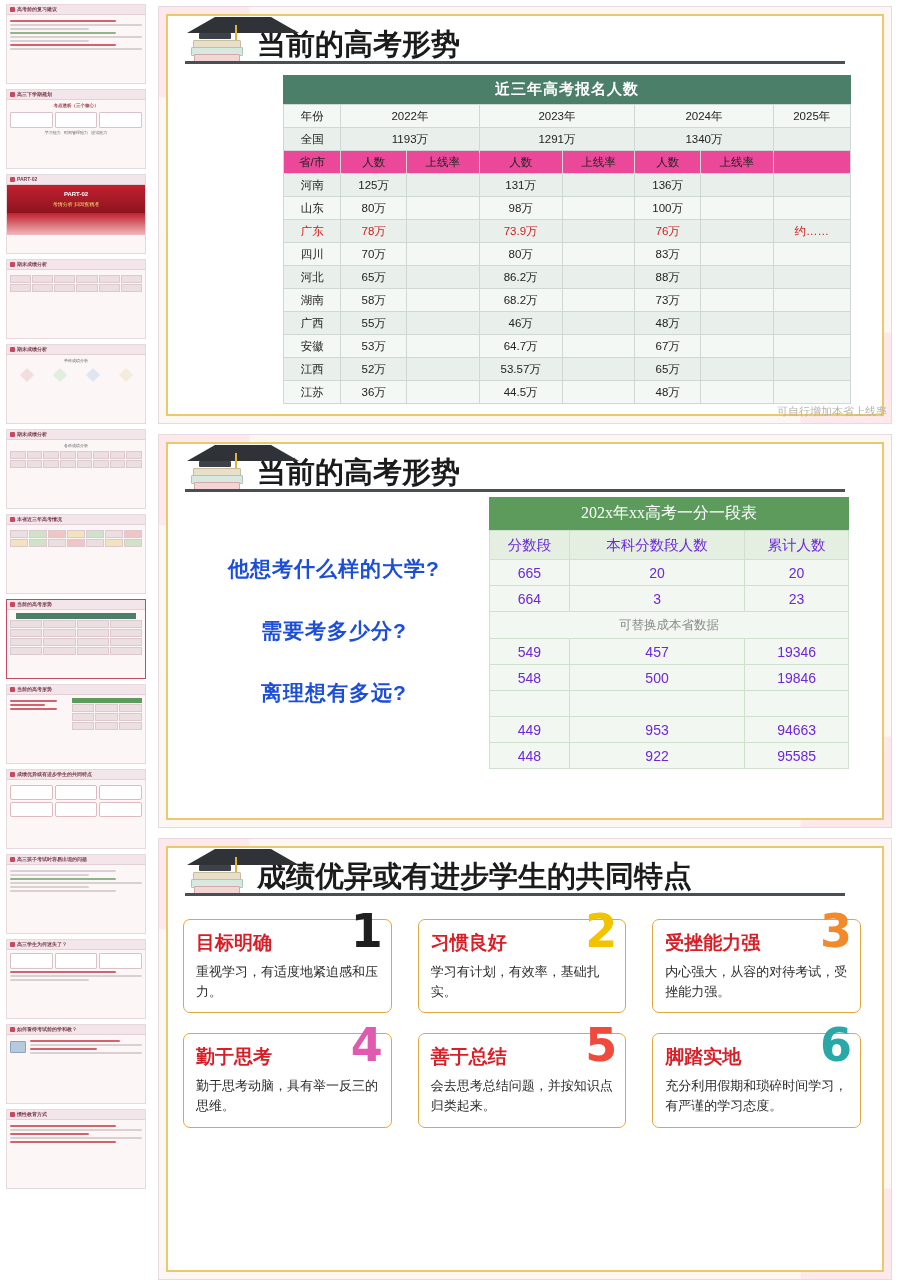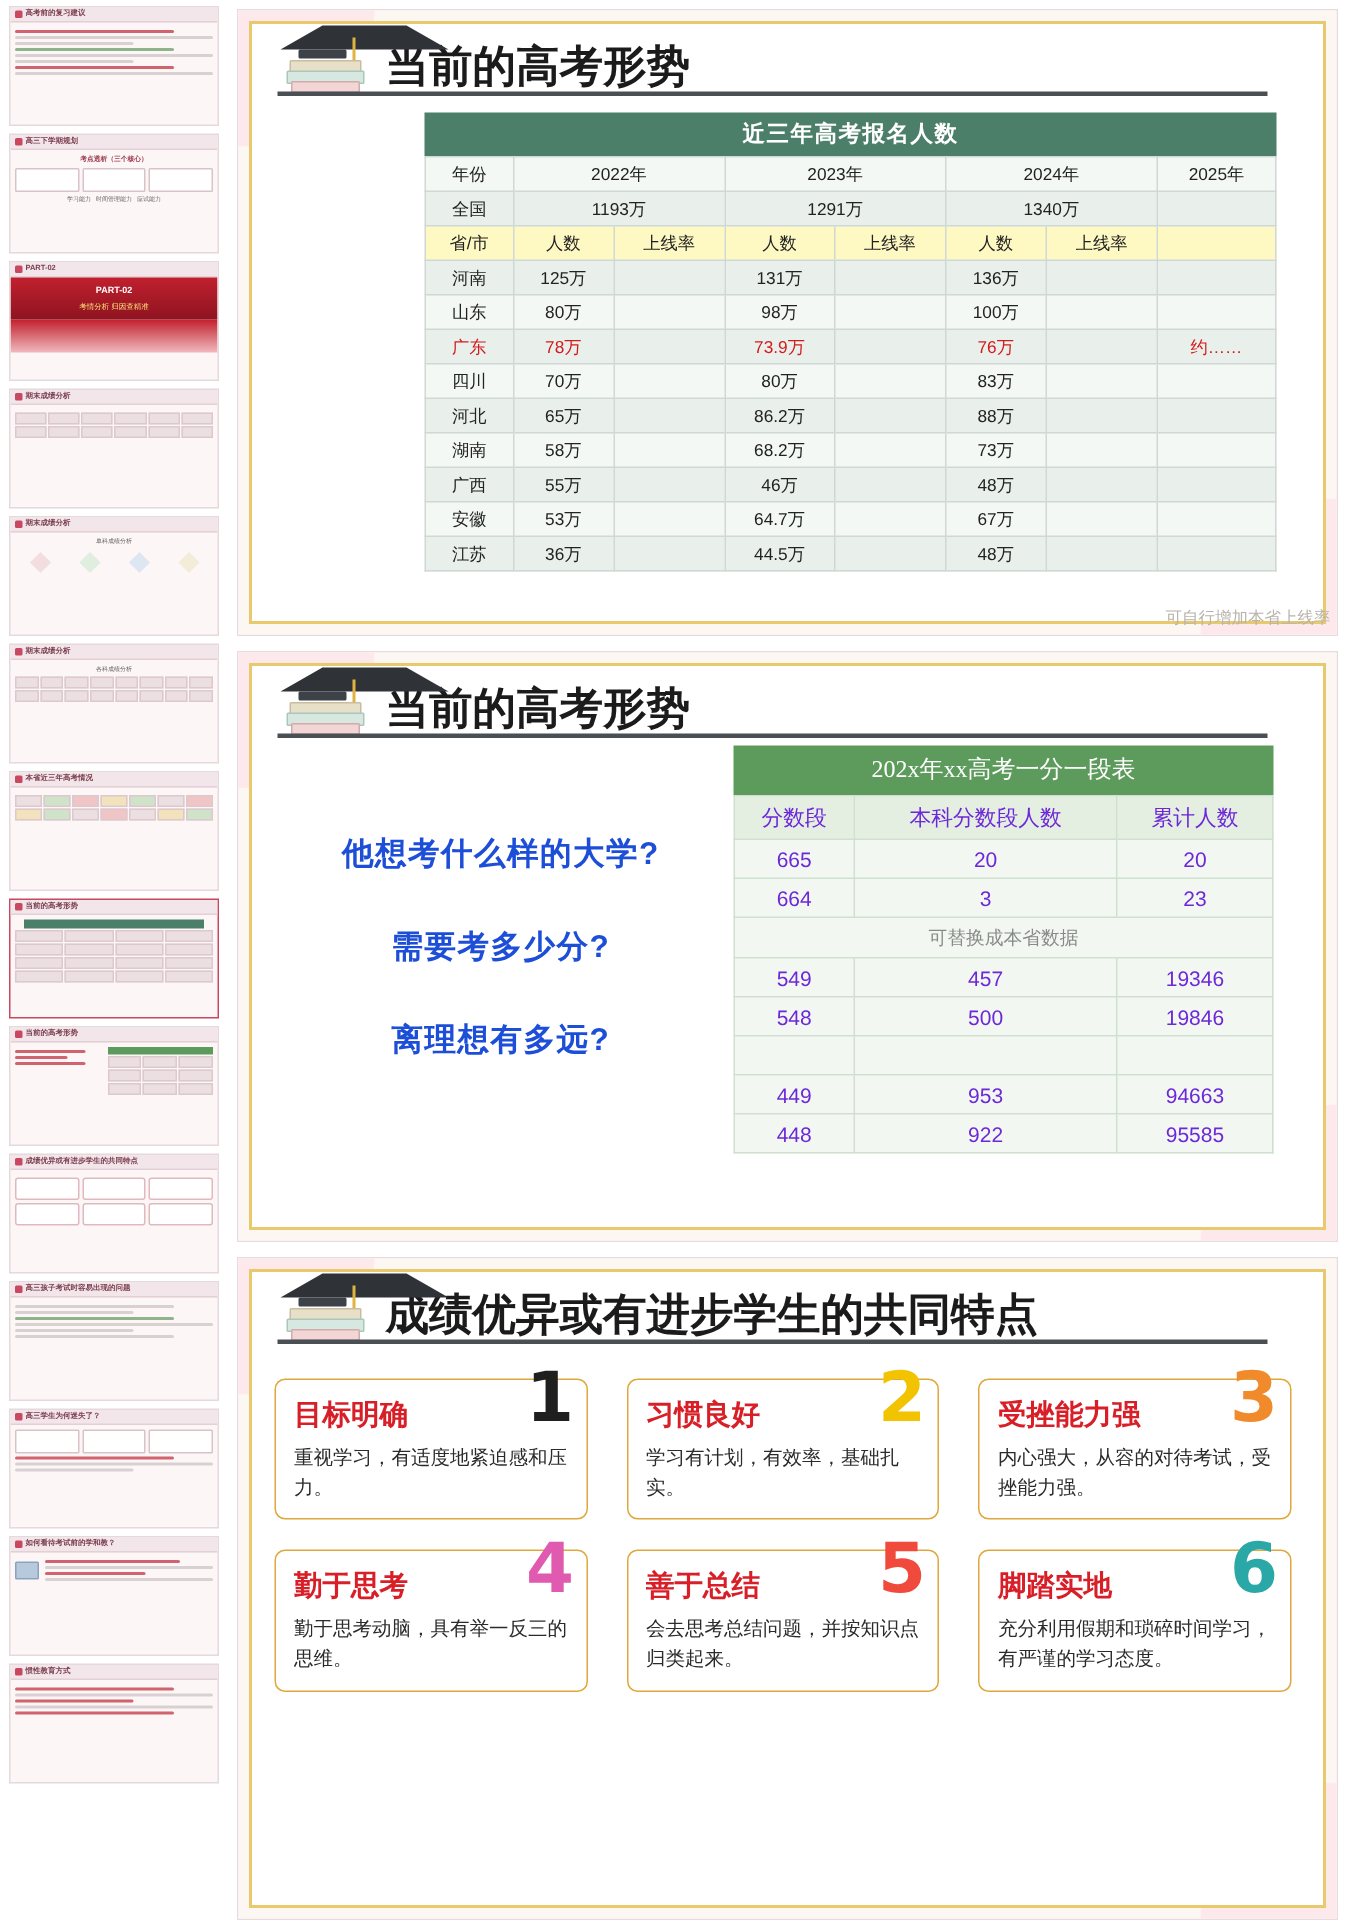--- a/index.html
+++ b/index.html
@@ -97,21 +97,21 @@
 
   
   .tbl-wrap{position:absolute;left:78px;top:68px;width:568px;padding-left:46px;}
   table{border-collapse:collapse;width:100%;font-size:11.5px;}
   .t1 caption{
     background:#4b7f69;color:#fff;font-size:15px;font-weight:bold;
     padding:5px 0;letter-spacing:1px;
   }
   .t1 td{border:1px solid #cfd8d4;text-align:center;padding:3.5px 2px;color:#222;background:#f4f8f5;}
   .t1 tr:nth-child(even) td{background:#e9f0ec;}
-  .t1 .hd td{background:#fef9c3;font-weight:normal;}
+  .t1 .hd td{background:#ec4899;font-weight:normal;}
   .t1 .red td{color:#d21b1b;}
   .note{
     position:absolute;right:4px;bottom:4px;color:#b9b3ab;font-size:11px;
   }
 
   
   .q-list{position:absolute;left:30px;top:120px;width:290px;text-align:center;}
   .q-list div{color:#1d4ed8;font-size:21px;font-weight:bold;margin-bottom:34px;letter-spacing:1px;}
   .t2-wrap{position:absolute;left:330px;top:62px;width:360px;}
   .t2 caption{
@@ -501,20 +501,30 @@
               <td>安徽</td>
               <td>53万</td>
               <td></td>
               <td>64.7万</td>
               <td></td>
               <td>67万</td>
               <td></td>
               <td></td>
             </tr>
             <tr>
+              <td>江西</td>
+              <td>52万</td>
+              <td></td>
+              <td>53.57万</td>
+              <td></td>
+              <td>65万</td>
+              <td></td>
+              <td></td>
+            </tr>
+            <tr>
               <td>江苏</td>
               <td>36万</td>
               <td></td>
               <td>44.5万</td>
               <td></td>
               <td>48万</td>
               <td></td>
               <td></td>
             </tr>
           </tbody>

